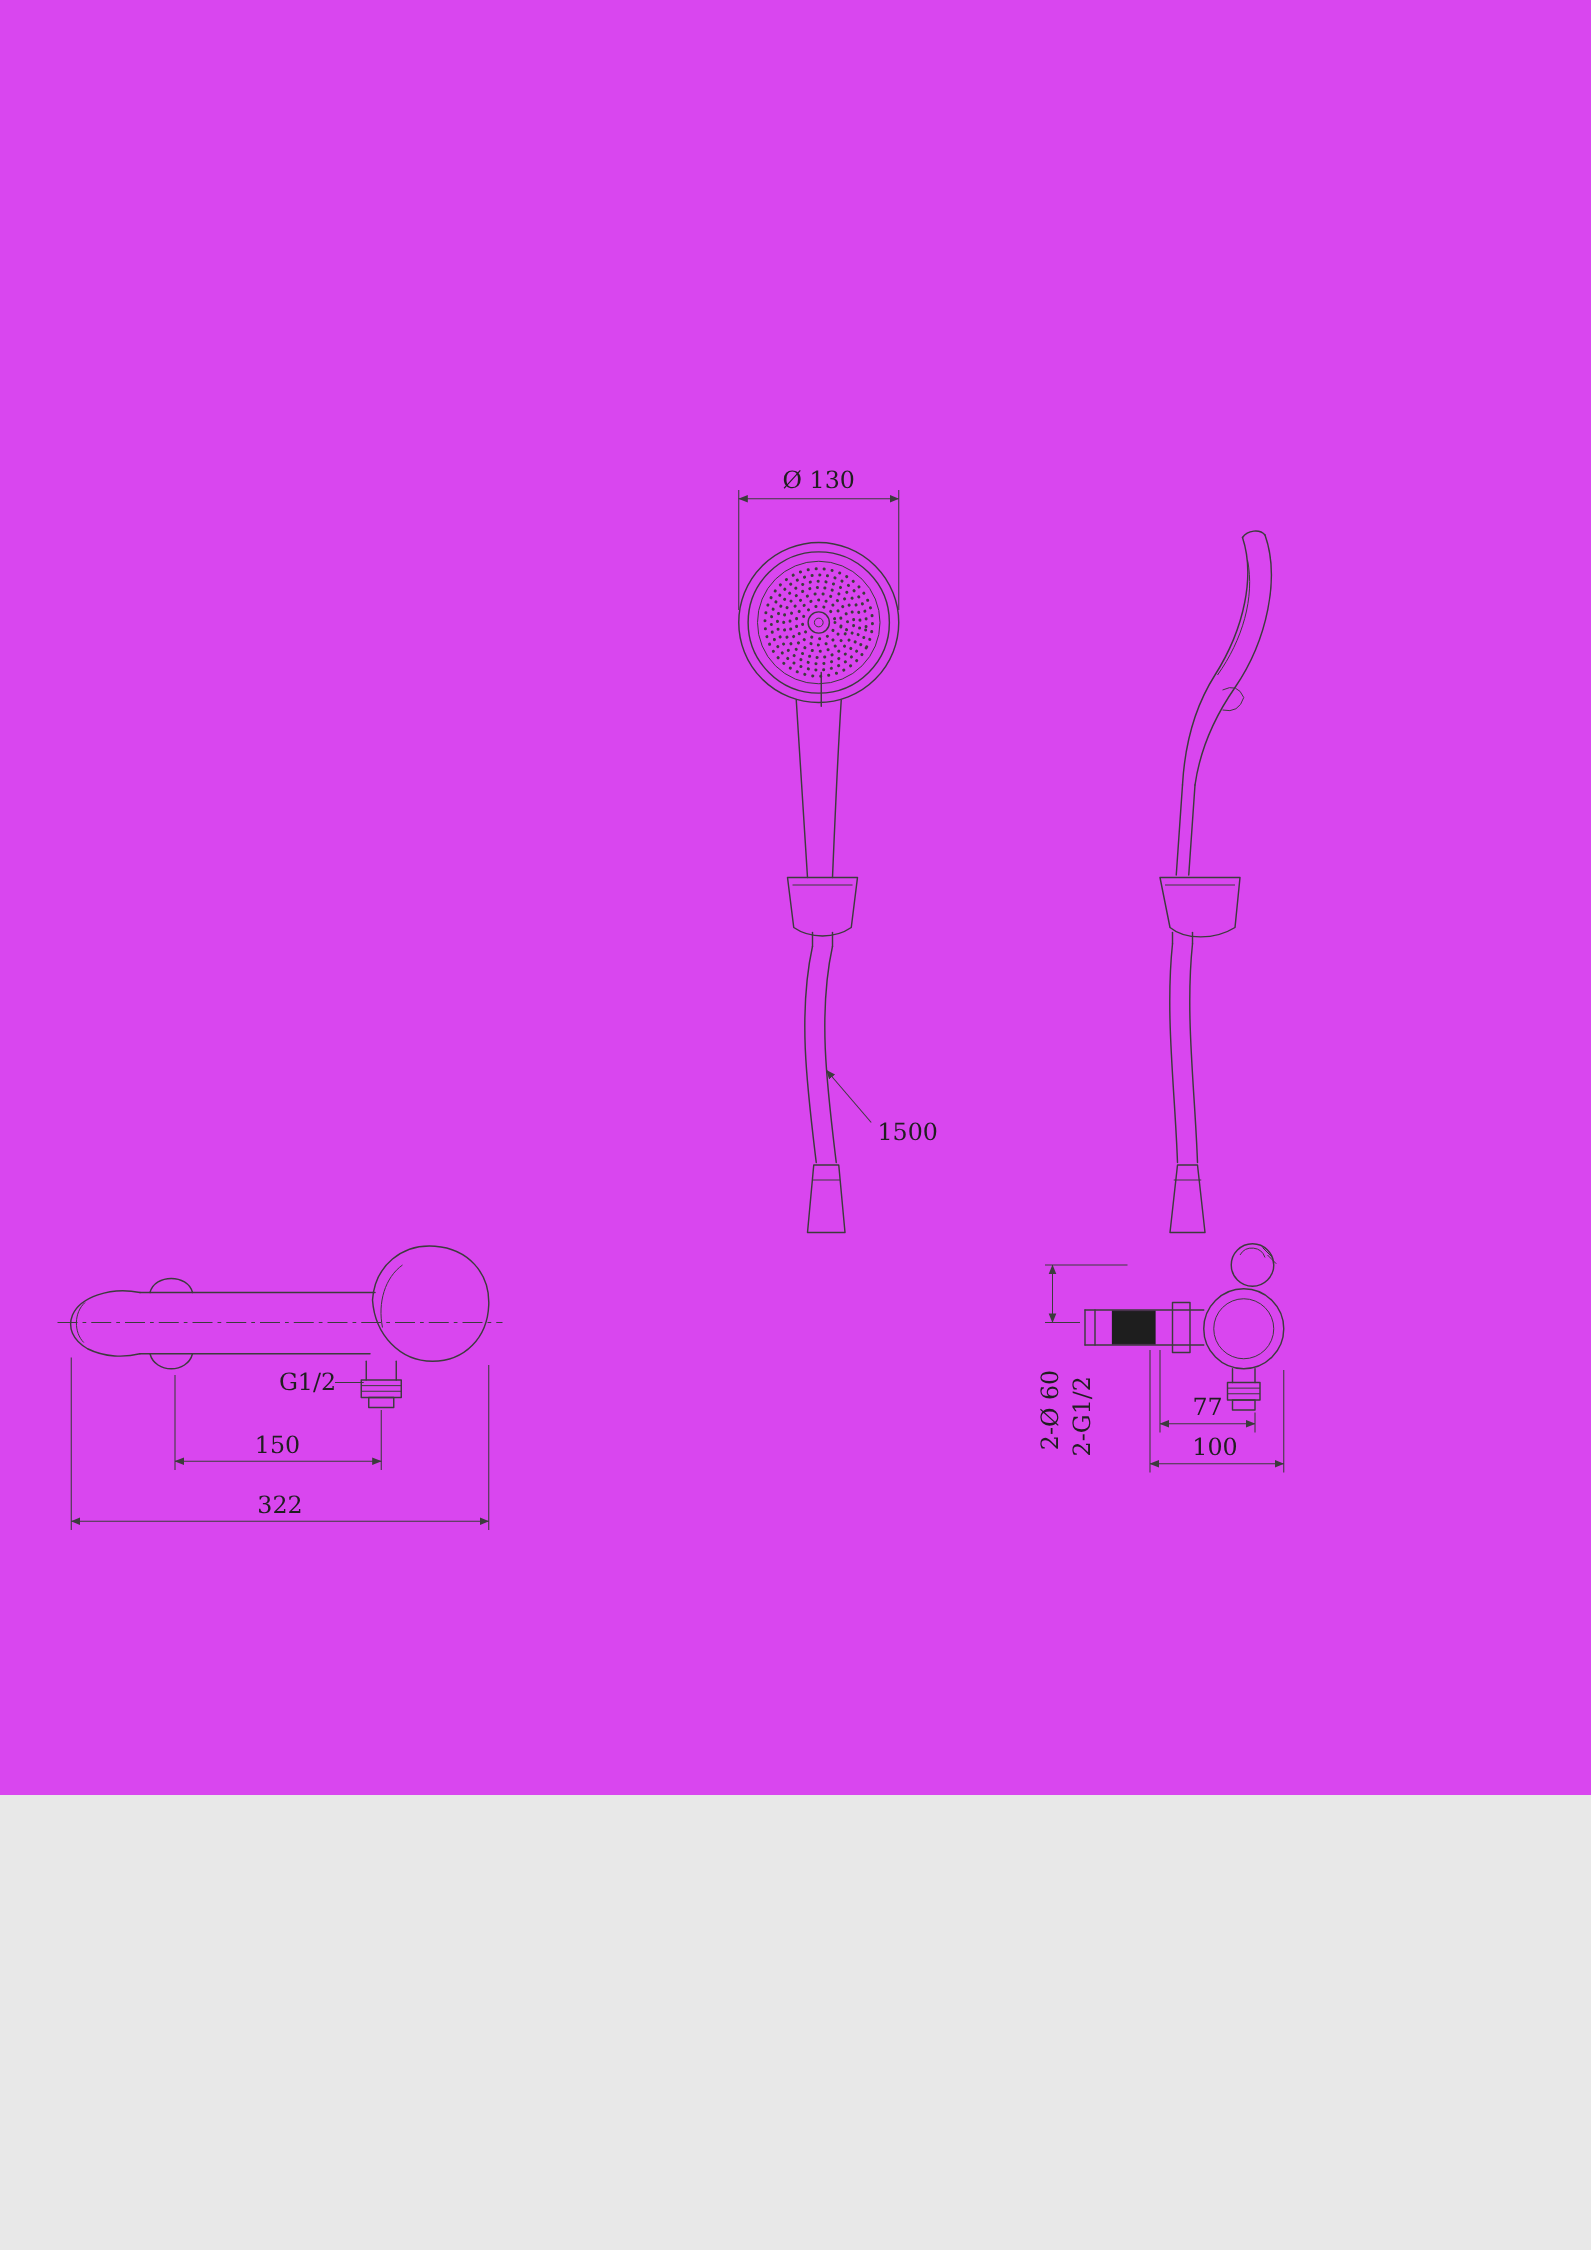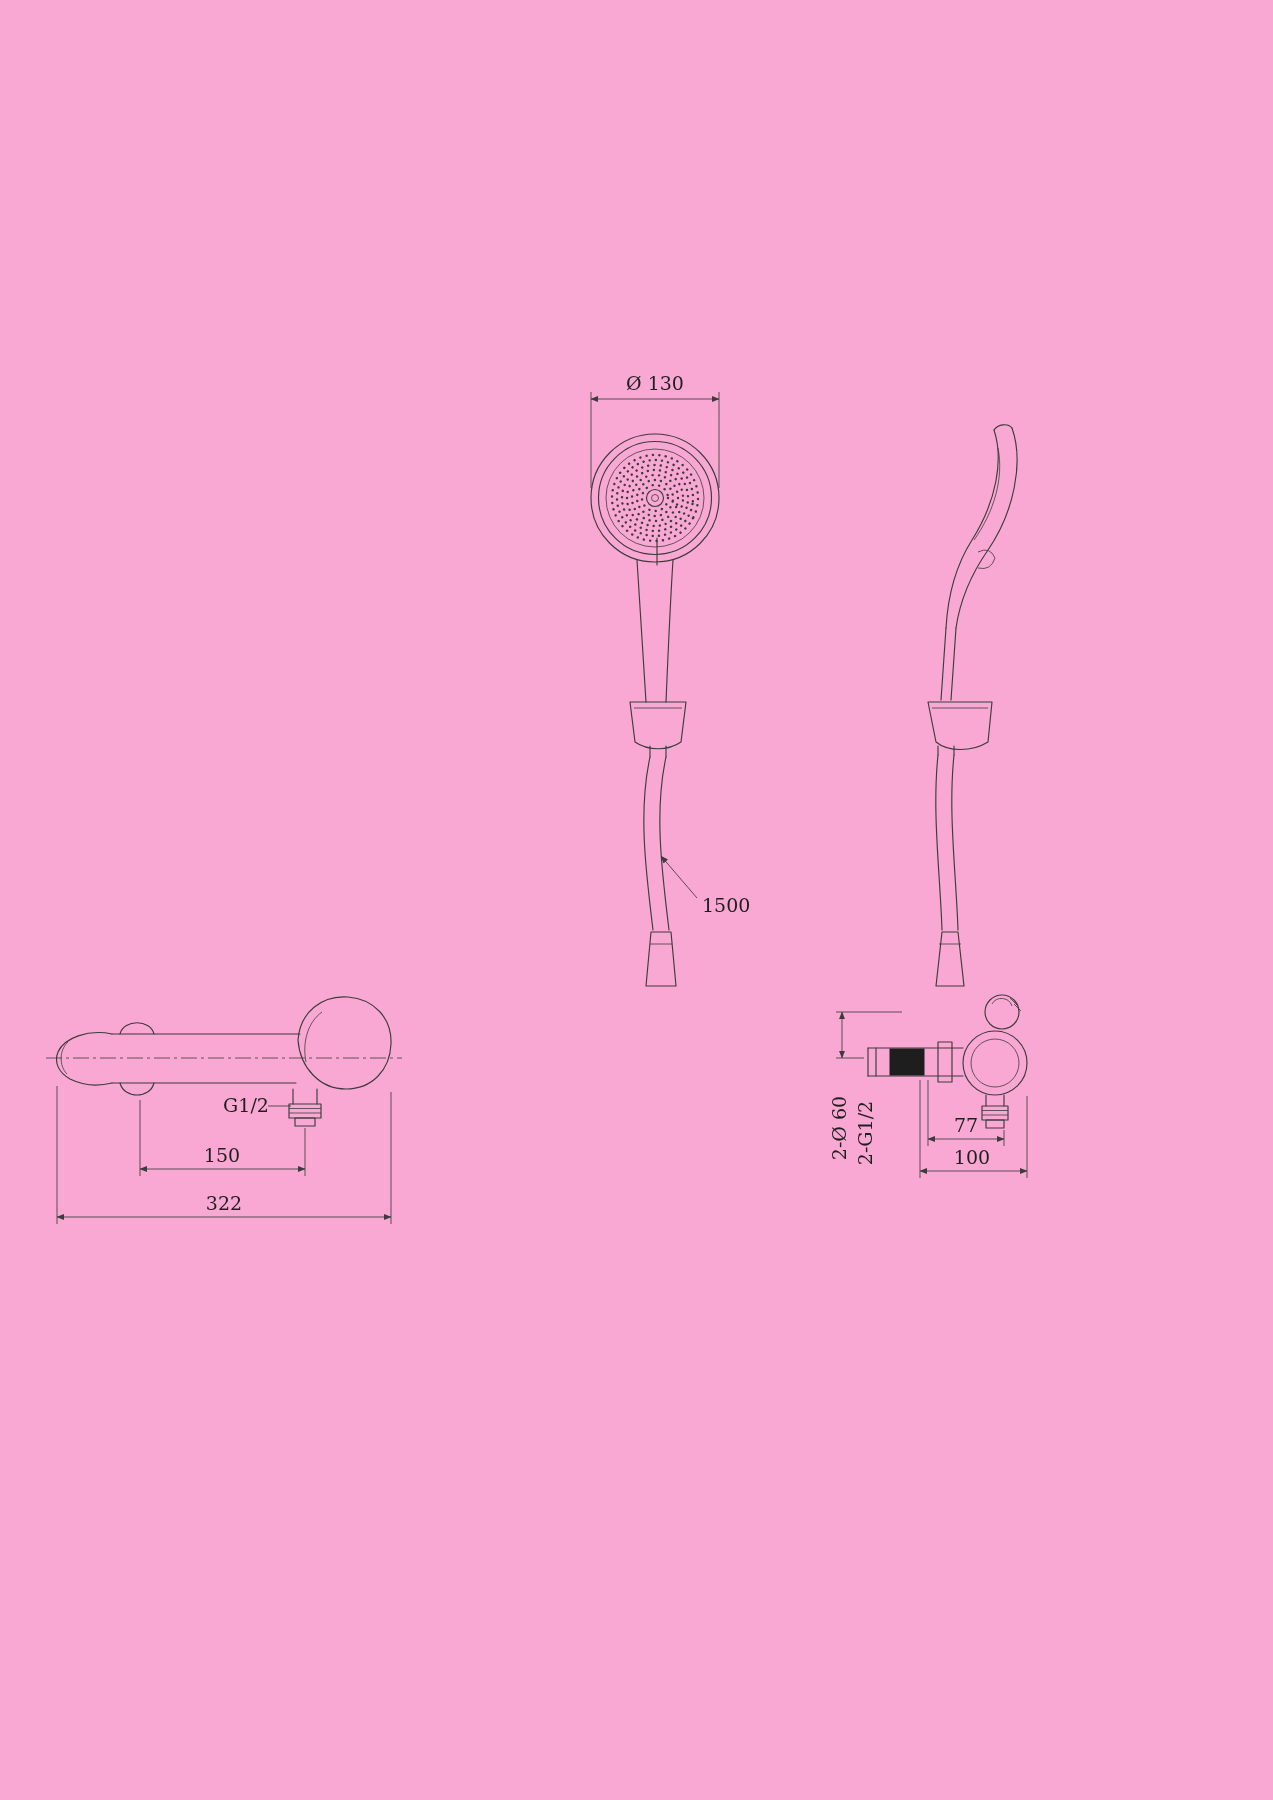--- a/index.html
+++ b/index.html
@@ -1,19 +1,19 @@
 <!DOCTYPE html>
 <html><head>
 <meta charset="utf-8">
 <style>
   html,body{margin:0;padding:0;background:#e8e8e8;}
   .page{
     position:relative;
-    width:1273px;height:1800px;
-    background:#f9a8d4;
+    width:1273px;height:1436px;
+    background:#d946ef;
     margin:0 auto;
     font-family:"DejaVu Serif", serif;
   }
   svg{position:absolute;left:0;top:0;}
   .geo{stroke:#3c3c3c;stroke-width:1.15;fill:none;stroke-linecap:round;stroke-linejoin:round;}
   .geo-thin{stroke:#3c3c3c;stroke-width:0.8;fill:none;}
   .dim{stroke:#3c3c3c;stroke-width:0.85;fill:none;}
   .cl{stroke:#3c3c3c;stroke-width:0.8;fill:none;stroke-dasharray:16 4 3 4;}
   .dots{stroke:#3c3c3c;stroke-width:2.4;fill:none;stroke-linecap:round;}
   .solidfill{fill:#1e1e1e;stroke:#1e1e1e;}

